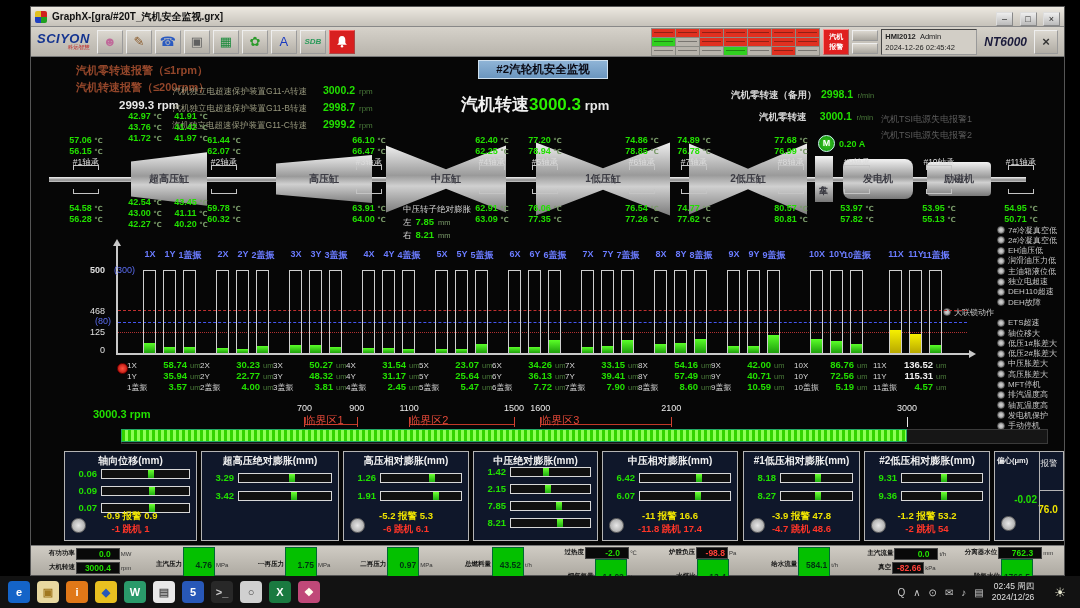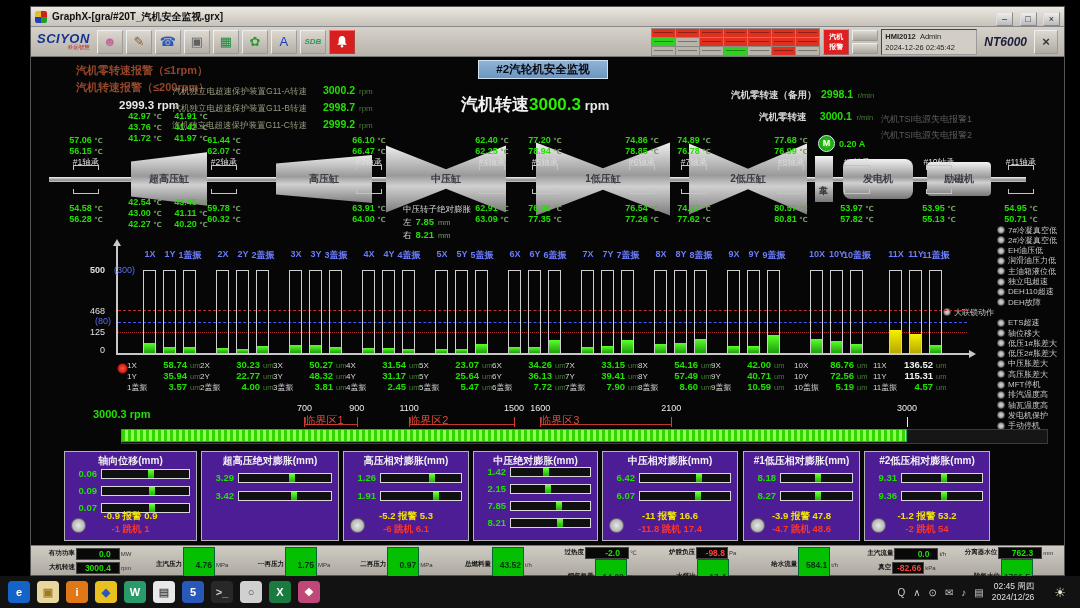--- a/index.html
+++ b/index.html
@@ -65,21 +65,21 @@
   .vbar{border:1px solid #cfcfcf;box-sizing:border-box;position:absolute;}
   .vfill{position:absolute;left:0;right:0;bottom:0;}
   .vglab{position:absolute;font-size:9px;font-weight:bold;color:#6b7cff;text-align:center;white-space:nowrap;}
   .vrow{position:absolute;display:flex;align-items:baseline;white-space:nowrap;}
   .vrow .l{font-size:8px;color:#d8d8d8;width:26px;}
   .vrow .v{font-size:9.5px;font-weight:bold;color:#22e000;width:34px;text-align:right;}
   .vrow .v.wht{color:#f0f0f0;}
   .vrow .u{font-size:7.5px;color:#4a7a3a;margin-left:3px;}
   .sstick{position:absolute;font-size:9px;color:#ececec;text-align:center;width:30px;}
   .zonelab{position:absolute;font-size:11px;color:#e04838;text-align:left;}
-  .panel{position:absolute;top:394px;height:90px;border:1px solid #b4b4b4;background:#4c1d95;box-sizing:border-box;text-decoration:underline;}
+  .panel{position:absolute;top:394px;height:90px;border:1px solid #b4b4b4;background:#0f172a;box-sizing:border-box;text-decoration:underline;}
   .ptitle{position:absolute;top:2px;left:0;right:0;text-align:center;font-size:10px;font-weight:bold;color:#f0f0f0;white-space:nowrap;}
   .grow{position:absolute;display:flex;align-items:center;left:4px;right:6px;height:11px;}
   .grow .gv{width:28px;text-align:right;font-size:9.5px;font-weight:bold;color:#22e000;margin-right:4px;flex:0 0 auto;}
   .gbar{flex:1;height:10px;border:1px solid #d8d8d8;background:#101010;position:relative;box-sizing:border-box;}
   .gtick{position:absolute;top:0;bottom:0;width:6px;background:linear-gradient(#6aff30,#1fae10);}
   .limrow{position:absolute;left:0;right:0;text-align:center;font-size:9.5px;font-weight:bold;white-space:nowrap;}
   .limrow.warn{color:#f0e400;}
   .limrow.trip{color:#ff3528;}
   .pcircle{position:absolute;width:13px;height:13px;border-radius:50%;background:radial-gradient(#e8e8e8,#9a9a9a);border:1px solid #666;}
   .ecc-title{position:absolute;left:2px;top:4px;width:42px;font-size:7.5px;font-weight:bold;color:#f0f0f0;}
@@ -873,20 +873,29 @@
               <div class="gbar">
                 <div class="gtick" style="left: 49.2%;"></div>
               </div>
             </div>
             <div class="limrow warn" style="top: 58px;">-1.2  报警  53.2</div>
             <div class="limrow trip" style="top: 71px;">-2  跳机  54</div>
             <div class="pcircle" style="left: 6px; top: 66px;"></div>
           </div>
         </div>
 
+      <div class="panel" style="left:963px;width:70px;">
+        <div class="ecc-title">偏心(μm)</div>
+        <div class="ecc-alarm">报警</div>
+        <div class="ecc-val">-0.02</div>
+        <div class="ecc-lim">76.0</div>
+        <div style="position:absolute;left:44px;top:0;bottom:0;width:1px;background:#b4b4b4;"></div>
+        <div style="position:absolute;left:44px;right:0;top:38px;height:1px;background:#b4b4b4;"></div>
+        <div class="pcircle" style="left:6px;top:64px;"></div>
+      </div>
     </div>
 
     <div class="bottomstrip">
       <span class="sgrid" id="sgrid">
           <div class="scol">
             <div class="scell">
               <span class="sl">有功功率</span>
               <span class="chipD">0.0</span>
               <span class="su">MW</span>
             </div>

